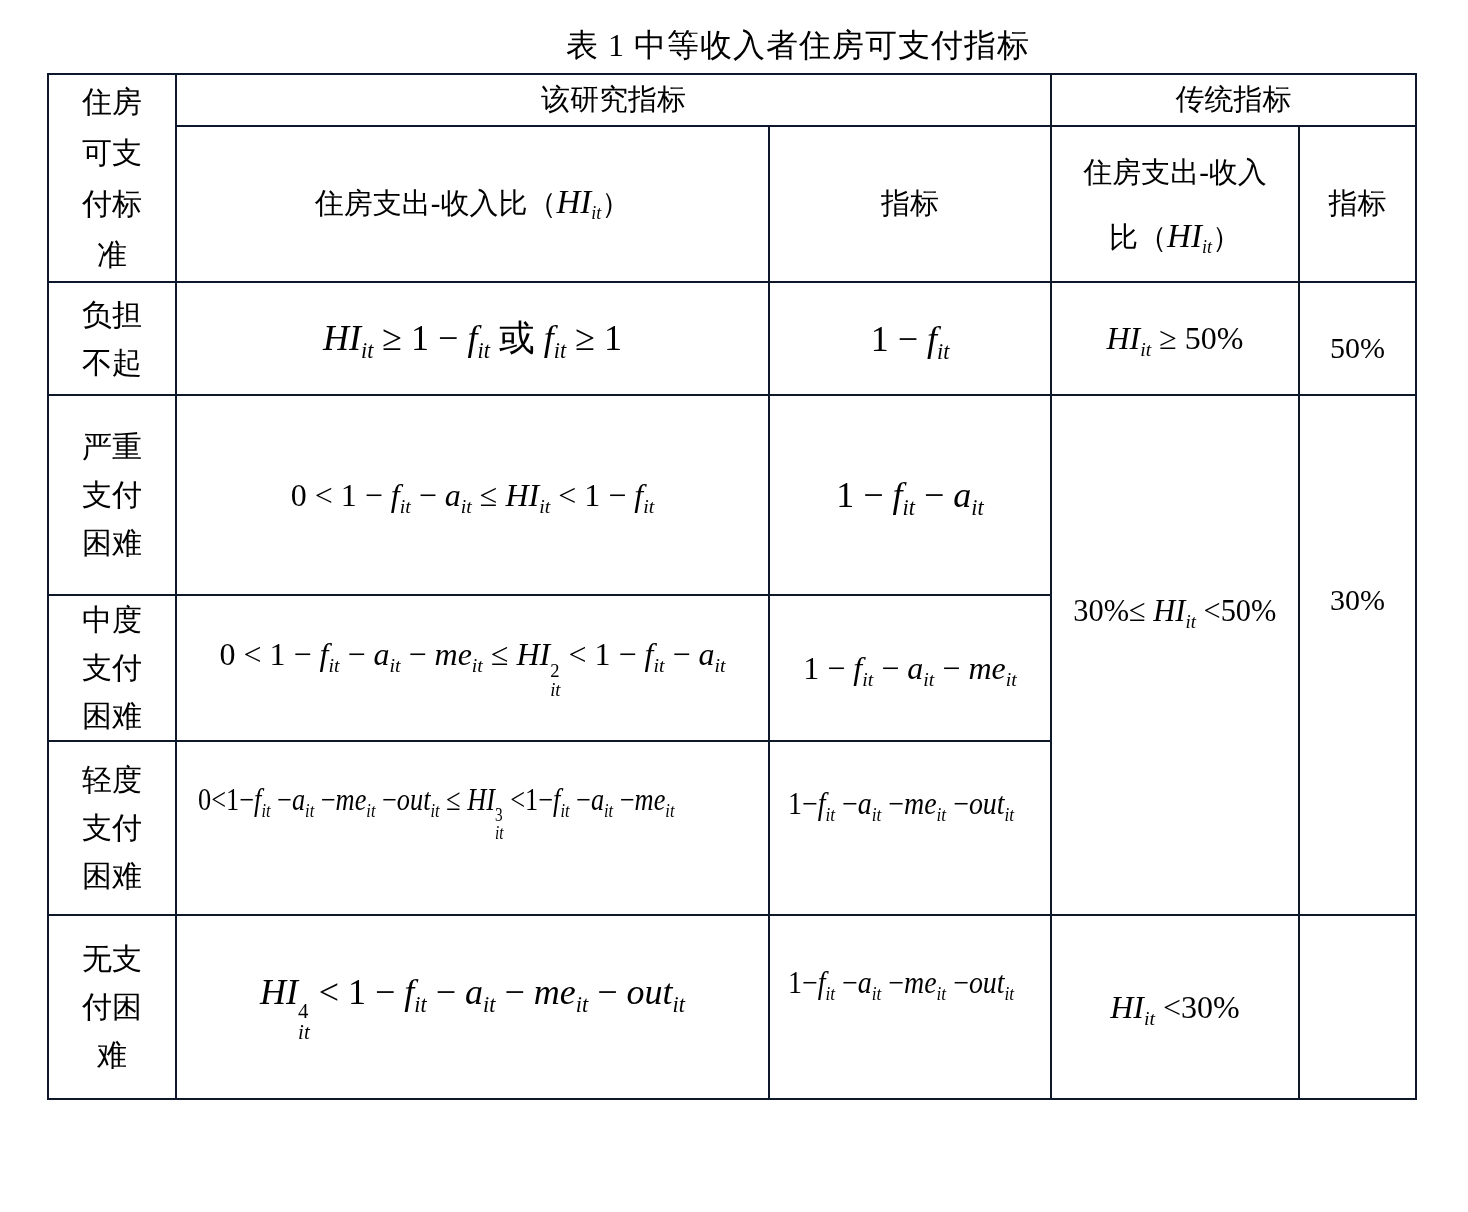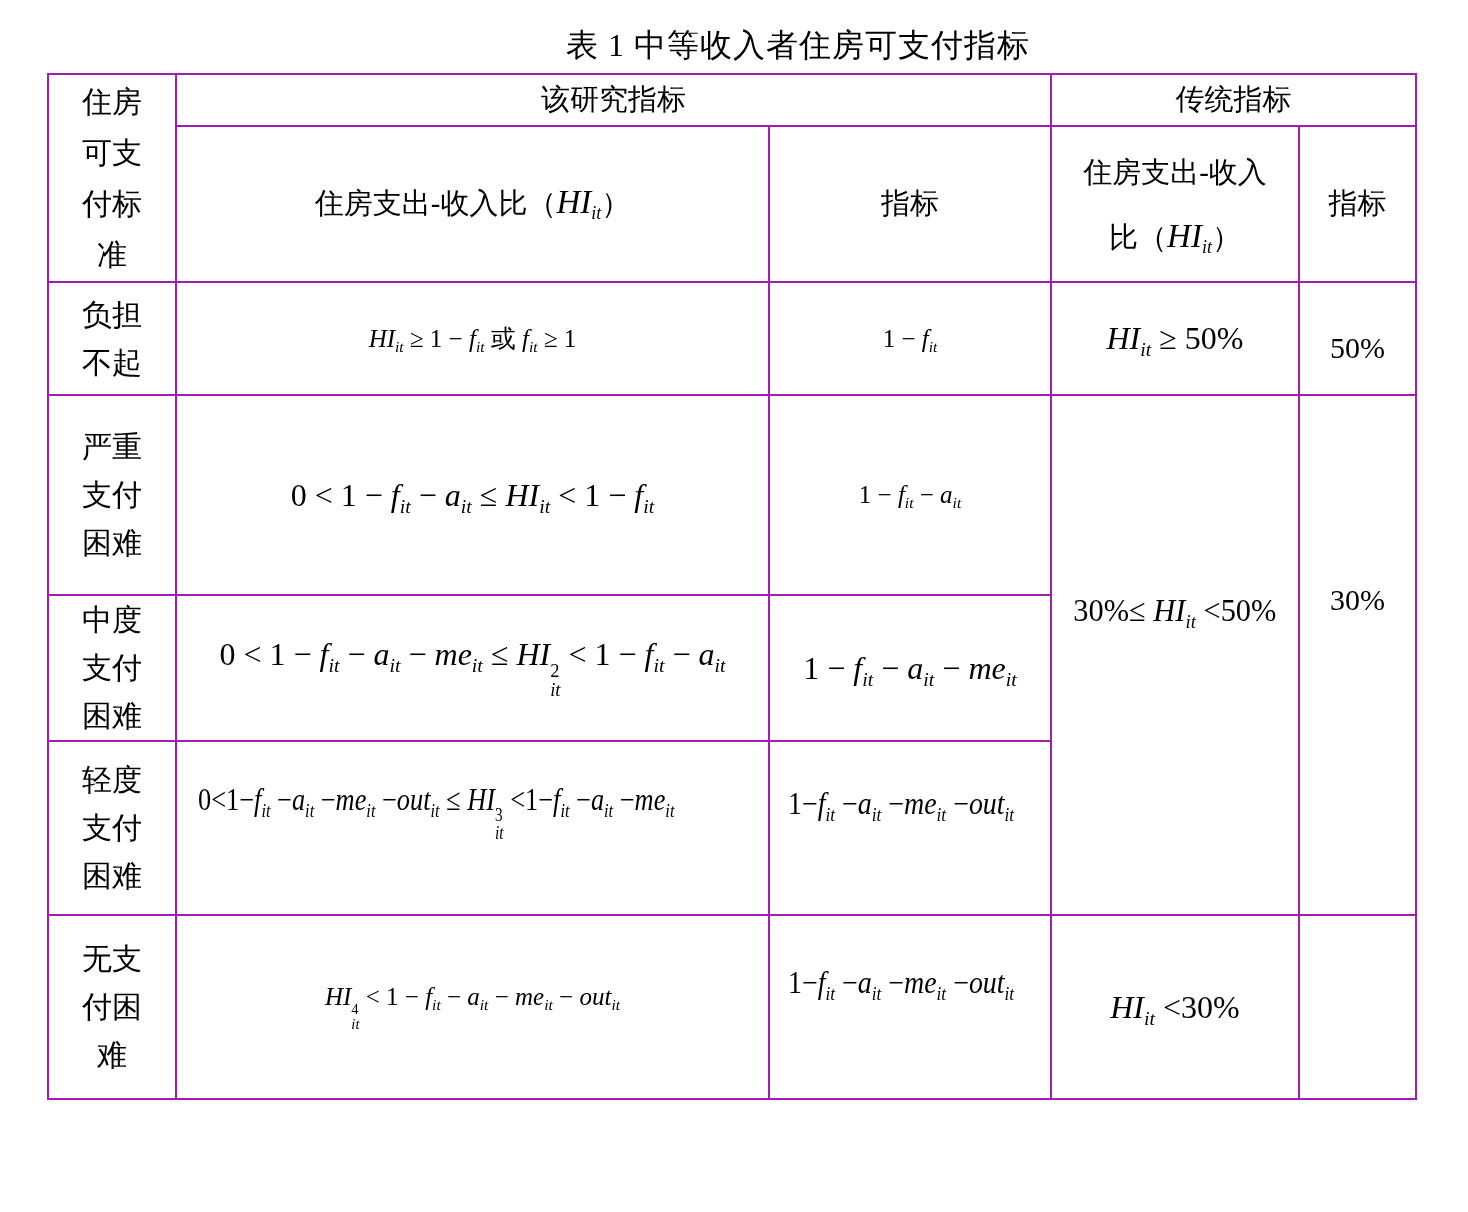--- a/index.html
+++ b/index.html
@@ -11,28 +11,28 @@
   .title {
     position:absolute; top:24px; left:0; width:100%;
     text-align:center; font-size:32px; letter-spacing:1px;
     transform:translateX(64px);
   }
   table.grid {
     position:absolute; left:47px; top:73px; width:1368px;
     border-collapse:collapse; table-layout:fixed;
   }
   table.grid td {
-    border:2px solid #a21caf; padding:0; text-align:center;
+    border:2px solid #0f172a; padding:0; text-align:center;
     vertical-align:middle; overflow:hidden;
   }
   .lbl { font-size:30px; line-height:48px; white-space:pre-line; }
   .corner { line-height:51px; }
   .hdr { font-size:29px; }
   .trad-ratio-hdr { line-height:64px; font-size:29px; }
-  .formula { font-size:25px; white-space:nowrap; }
+  .formula { font-size:36px; white-space:nowrap; }
   .formula .v { font-style:italic; }
   .hdrf { font-size:29px; }
   .hdrf .v { font-size:33px; }
   .formula sub, .note sub { font-style:italic; font-size:0.62em; vertical-align:-0.35em; line-height:0; }
   .supsub {
     display:inline-flex; flex-direction:column; align-items:flex-start;
     font-size:0.58em; line-height:1; vertical-align:-0.65em;
   }
   .supsub .ss-sup { font-style:normal; }
   .supsub .ss-sub { font-style:italic; }

